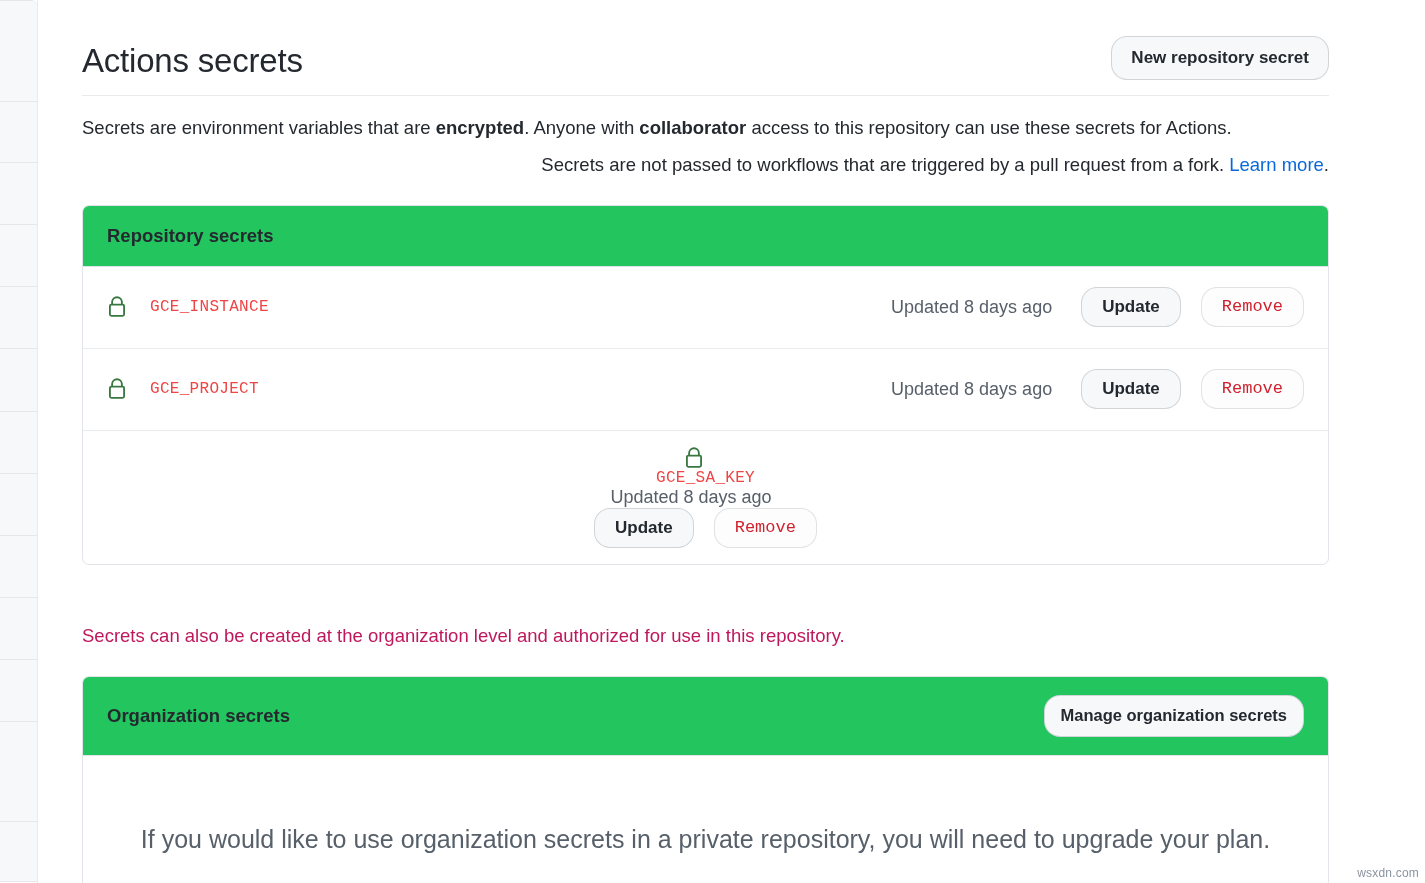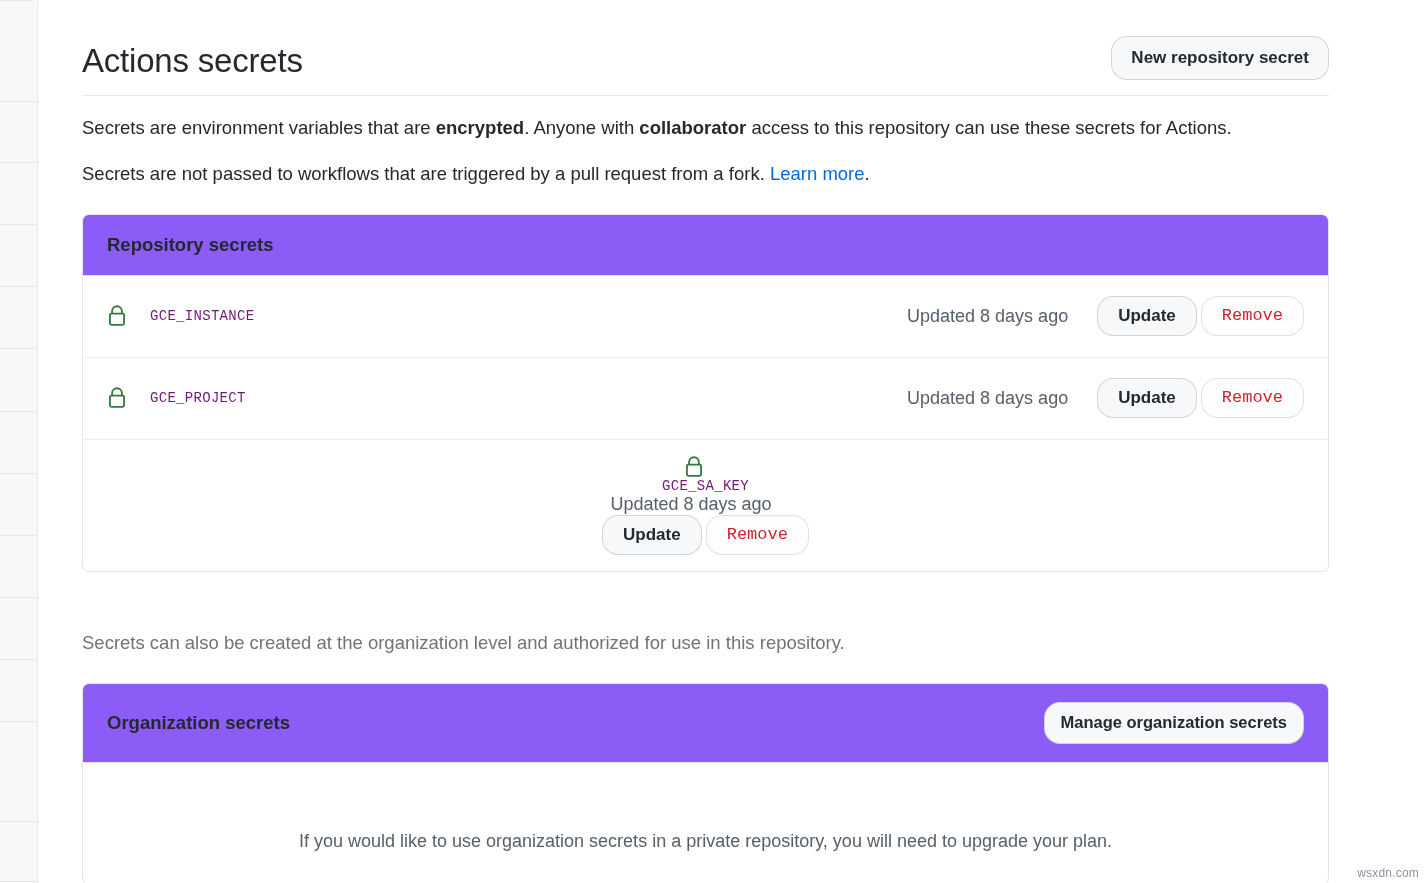--- a/index.html
+++ b/index.html
@@ -81,37 +81,37 @@
     font-size: 17px;
   }
 
   
   .intro {
     font-size: 18.5px;
     line-height: 1.55;
     color: #24292f;
     margin: 18px 0 0 0;
   }
-  .intro.second { margin-top: 17px; }
+  .intro.second { margin-top: 8px; text-align: right; }
   .intro b { font-weight: bold; text-align: center; }
   .link {
     color: #0969da;
     text-decoration: none;
     cursor: pointer;
   }
 
   
   .box {
     border: 1px solid #e1e4e8;
     border-radius: 7px;
     overflow: hidden;
     background: #ffffff;
   }
   .box-header {
-    background: #8b5cf6;
+    background: #22c55e;
     border-bottom: 1px solid #e1e4e8;
     padding: 18px 24px;
     display: flex;
     align-items: center;
     justify-content: space-between;
     min-height: 26px;
     box-sizing: border-box;
   }
   .box-title {
     font-size: 18.5px;
@@ -134,54 +134,54 @@
 
   .lock-icon {
     width: 20px;
     height: 22px;
     flex: 0 0 auto;
     margin-right: 23px;
     display: block;
   }
   .secret-name {
     font-family: "Liberation Mono", "DejaVu Sans Mono", monospace;
-    font-size: 14px;
-    color: #701a75;
+    font-size: 16px;
+    color: #ef4444;
     letter-spacing: 0.3px;
     flex: 1 1 auto;
   }
   .secret-updated {
     font-size: 18px;
     color: #57606a;
     margin-right: 29px;
     white-space: nowrap;
   }
   .row-actions {
     display: flex;
-    gap: 4px;
+    gap: 20px;
     flex: 0 0 auto;
   }
   .btn-update {
     padding: 9px 20px;
     font-size: 17px;
   }
   .btn-remove {
     padding: 9px 20px;
     font-size: 17px;
     font-weight: normal;
     color: #cf222e;
     background: #fdfdfe;
     border: 1px solid rgba(27,31,36,0.12);
     font-family: Liberation Mono, monospace;
   }
 
   
   .org-note {
     font-size: 18.5px;
-    color: #737373;
+    color: #be185d;
     margin: 57px 0 0 0;
     line-height: 1.5;
   }
   .org-box { margin-top: 26px; }
   .btn-manage-org {
     padding: 10px 16px;
     font-size: 16.5px;
     text-align: right;
   }
   .blankslate {
@@ -190,21 +190,21 @@
   }
   .blankslate-heading {
     font-size: 27px;
     font-weight: bold;
     color: #1f2328;
     margin: 0;
     line-height: 1.3;
     letter-spacing: -0.2px;
   }
   .blankslate-sub {
-    font-size: 18px;
+    font-size: 25px;
     color: #57606a;
     margin: 14px 0 0 0;
     line-height: 1.4;
   }
 
   
   .watermark {
     position: absolute;
     right: 6px;
     bottom: 3px;

